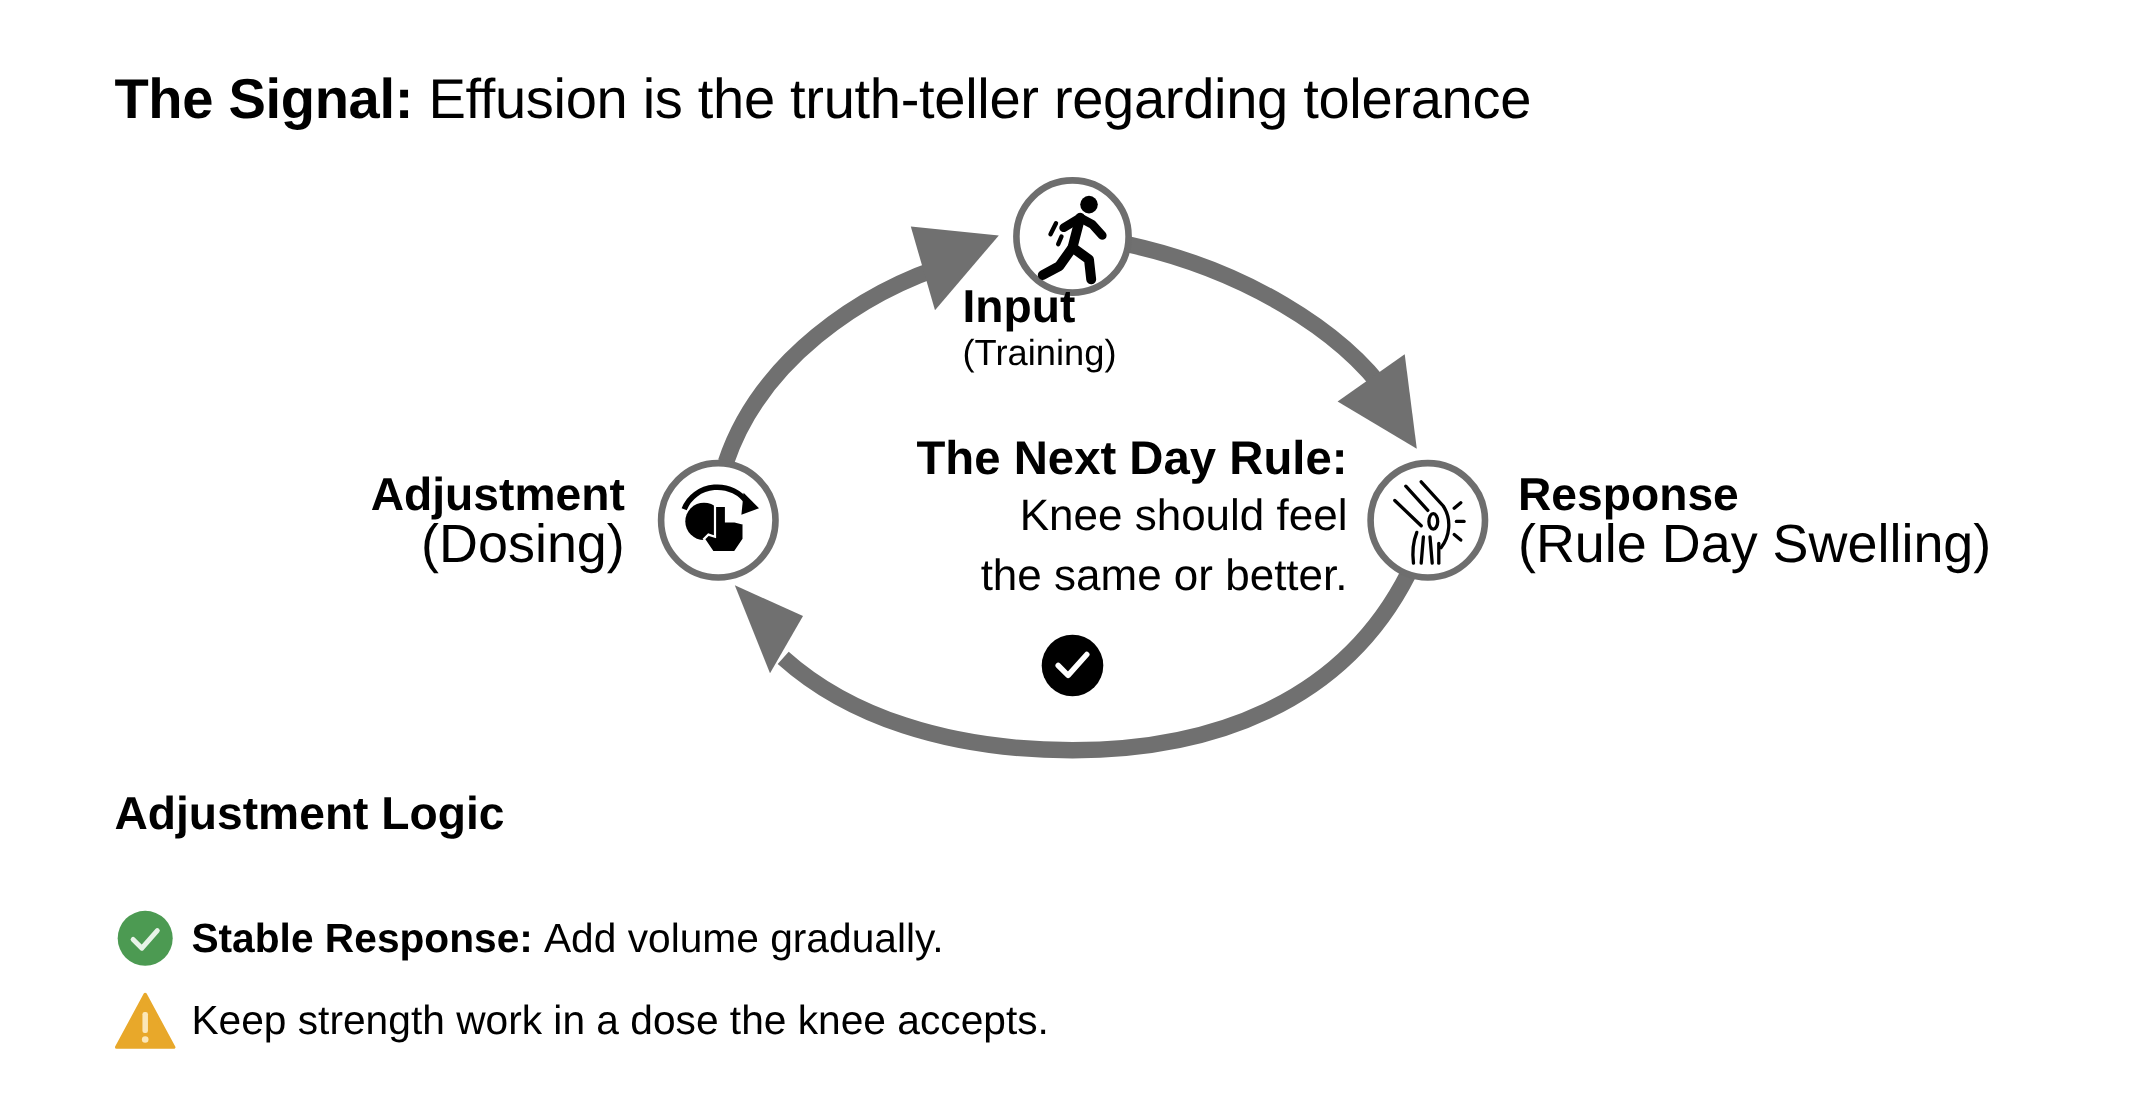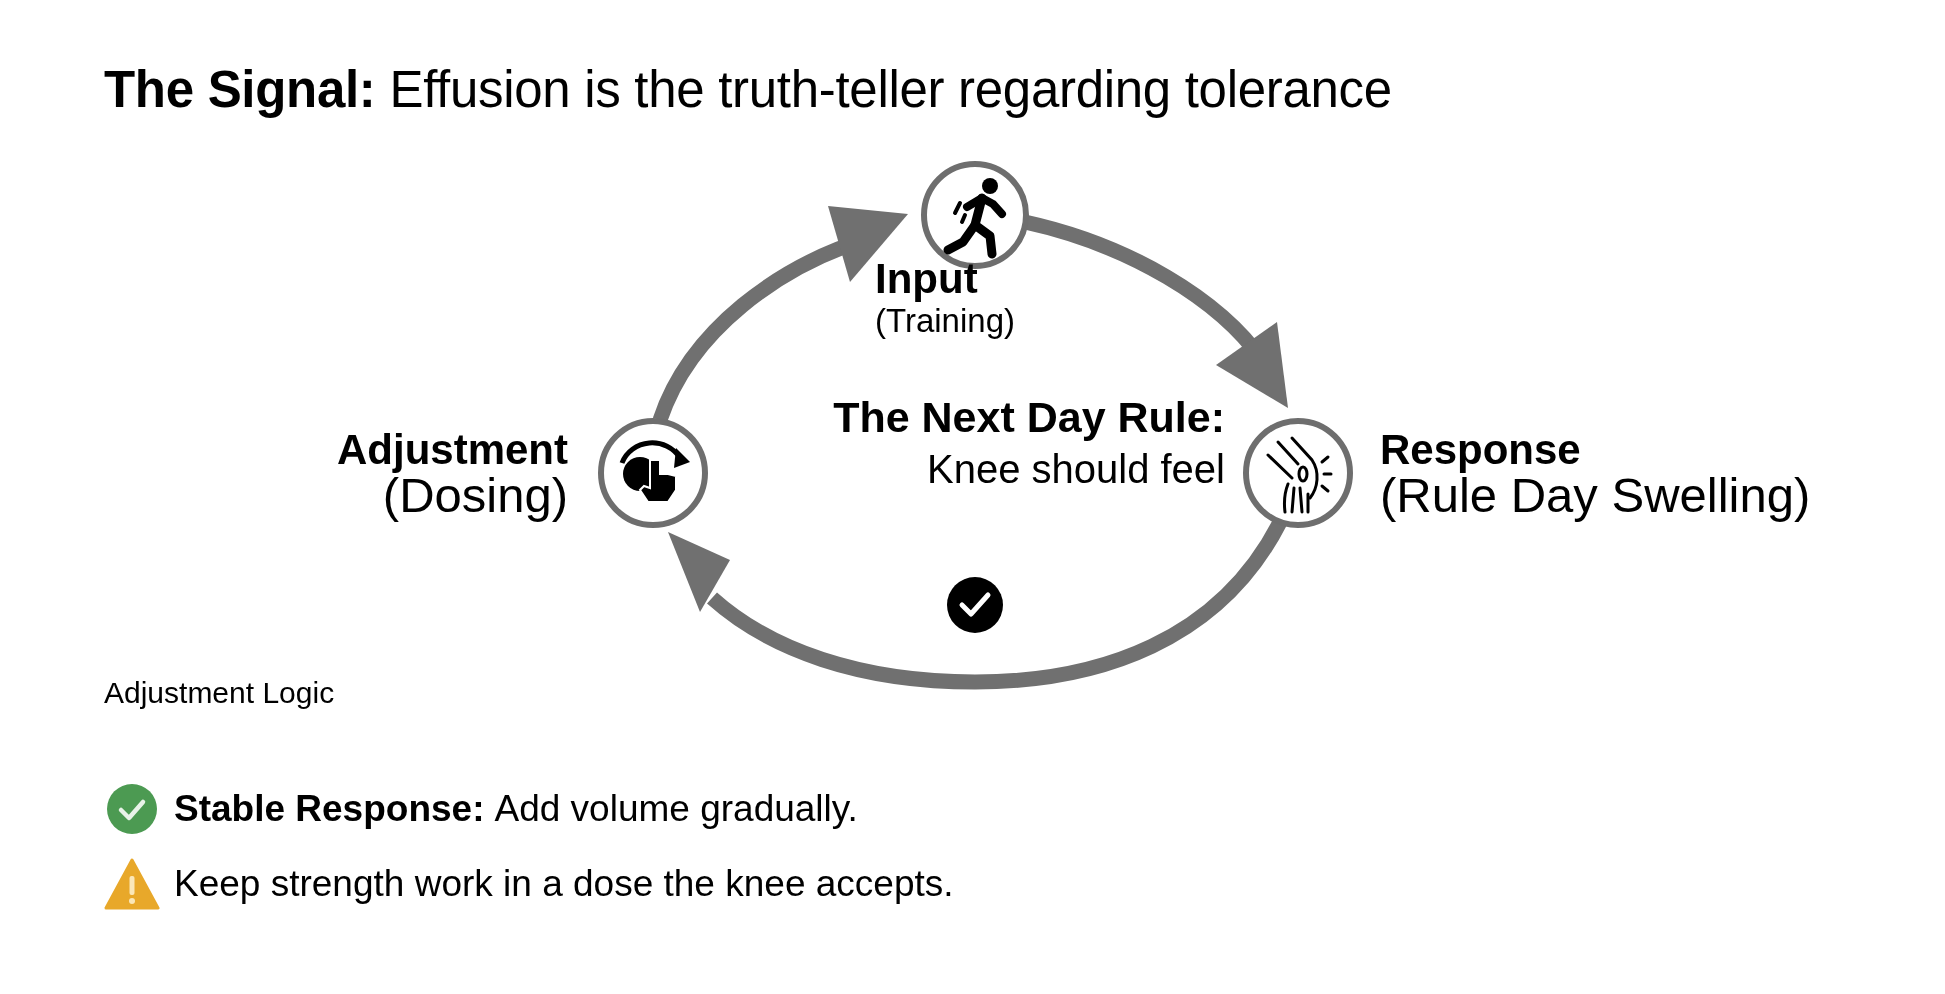--- a/index.html
+++ b/index.html
@@ -13,22 +13,22 @@
   .node-label .main { font-weight:bold; font-size:42px; line-height:46px; display:block; }
   .node-label .sub { font-size:49px; line-height:44px; display:block; }
   #label-input { left:875px; top:256px; width:200px; }
   #label-input .main { font-size:42px; }
   #label-input .sub { font-size:33px; line-height:38px; }
   #label-adjust { left:250px; top:427px; width:318px; text-align:right; }
   #label-response { left:1380px; top:427px; text-align:left; }
   #center-rule { left:725px; top:392px; width:500px; text-align:right; }
   #center-rule .main { font-weight:bold; font-size:43px; line-height:50px; display:block; }
   #center-rule .sub { font-size:40px; line-height:54px; display:block; }
-  #logic-heading { left:104px; top:676px; font-size:30px; font-weight:normal; white-space:nowrap; }
-  .logic-row { position:absolute; left:104px; height:56px; display:flex; align-items:center; white-space:nowrap; font-size:37px; }
+  #logic-heading { left:104px; top:716px; font-size:42px; font-weight:bold; white-space:nowrap; }
+  .logic-row { position:absolute; left:104px; height:56px; display:flex; align-items:center; white-space:nowrap; font-size:37px;margin-top:44px; }
   .logic-row .ico { width:56px; height:56px; margin-right:14px; display:inline-block; }
   .logic-row .bold { font-weight:bold; margin-right:10px; }
   #row-stable { top:781px; }
   #row-irritable { top:856px; }
 </style>
 </head>
 <body>
 
 <div id="title" class="abs">
   <span class="b">The Signal:</span>
@@ -106,20 +106,21 @@
 </div>
 
 <div id="label-adjust" class="node-label">
   <span class="main">Adjustment</span>
   <span class="sub">(Dosing)</span>
 </div>
 
 <div id="center-rule" class="abs">
   <span class="main">The Next Day Rule:</span>
   <span class="sub">Knee should feel</span>
+  <span class="sub">the same or better.</span>
 </div>
 
 <div id="logic-heading" class="abs">Adjustment Logic</div>
 
 <div id="row-stable" class="logic-row">
   <svg class="ico" viewBox="0 0 56 56">
     <circle cx="28" cy="28" r="25" fill="#4c9a52"></circle>
     <path d="M 17 29 L 25 37 L 39 21" fill="none" stroke="#e8f3e8" stroke-width="4.5" stroke-linecap="round" stroke-linejoin="round"></path>
   </svg>
   <span class="bold">Stable Response:</span>

